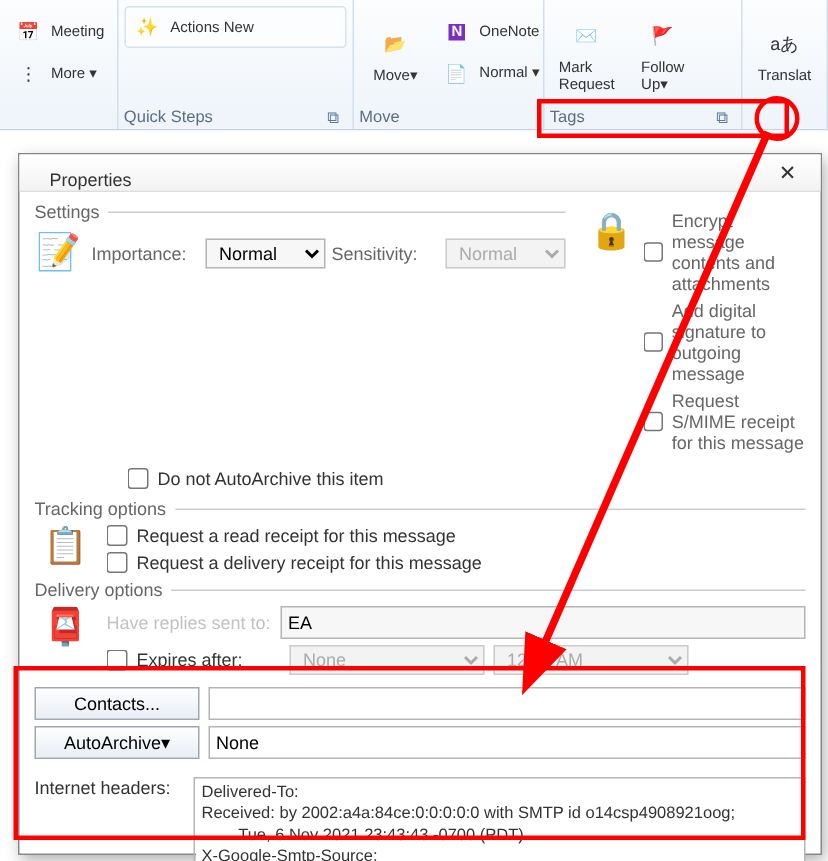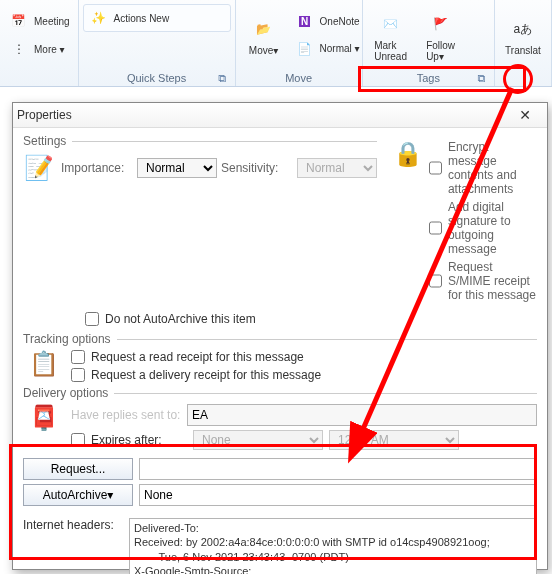--- a/index.html
+++ b/index.html
@@ -1,32 +1,32 @@
 <!DOCTYPE html>
 <html><head>
 <meta charset="utf-8">
 <style>
 body{margin:0;font-family:"Segoe UI",Tahoma,sans-serif;font-size:12px;color:#333;background:#fff;width:552px;overflow:hidden}
 .ribbon{display:flex;height:86px;background:linear-gradient(#fcfdfe,#eef4fa);border-bottom:1px solid #c4d3e6}
 .rgroup{display:flex;flex-direction:column;border-right:1px solid #d2dfee;height:100%;padding:0 4px}
 .rgroup-body{flex:1;display:flex;align-items:center;gap:2px}
-.rgroup-label{text-align:center;font-size:11px;color:#5a6d84;padding:2px 0;position:relative}
+.rgroup-label{font-size:11px;color:#5a6d84;padding:2px 0;position:relative}
 .rgroup-label .dlauncher{position:absolute;right:2px;top:2px;width:13px;height:13px;display:flex;align-items:center;justify-content:center;color:#5878a0}
 .rbtn{display:flex;flex-direction:column;align-items:center;padding:2px 6px;min-width:36px;border-radius:3px}
 .rbtn .ic{width:22px;height:22px;display:flex;align-items:center;justify-content:center}
 .rbtn .ic.big{width:30px;height:30px}
 .rbtn .lbl{font-size:10px;line-height:1.1;text-align:left;margin-top:1px;white-space:pre}
 .rbtn.small{flex-direction:row;gap:4px;padding:2px 4px;min-width:0}
 .rbtn.small .lbl{margin:0}
 .dim{opacity:.4}
 .redbox{position:absolute;border:3px solid red;pointer-events:none}
 .redcircle{position:absolute;border:3px solid red;border-radius:50%;pointer-events:none}
 svg.arrow{position:absolute;pointer-events:none;z-index:5}
 .dialog{position:absolute;left:12px;top:102px;width:534px;height:466px;background:#fff;border:1px solid #888;box-shadow:2px 4px 10px rgba(0,0,0,.3);display:flex;flex-direction:column;z-index:2}
-.titlebar{height:28px;display:flex;align-items:center;padding-left:4px;background:linear-gradient(#fff,#f3f3f3);border-bottom:1px solid #ddd}
+.titlebar{height:28px;display:flex;align-items:flex-end;padding-left:20px;background:linear-gradient(#fff,#f3f3f3);border-bottom:1px solid #ddd}
 .titlebar .tt{flex:1;font-size:12px}
 .titlebar .close{width:44px;height:24px;display:flex;align-items:center;justify-content:center;font-size:14px}
 .dbody{flex:1;padding:6px 10px 8px;display:flex;flex-direction:column;gap:4px;position:relative}
 .row{display:flex;align-items:center;gap:6px}
 .fieldset-label{color:#666;font-size:12px}
 .fieldset-line{flex:1;height:1px;background:#ccc}
 .sec-top{display:flex;gap:16px}
 .sec-col{flex:1}
 .lblc{color:#666}
 .sel,.inp{border:1px solid #b5b5b5;background:#f7f7f7;height:20px;font:inherit;padding:0 4px}
@@ -88,21 +88,21 @@
       </div>
     </div>
     <div class="rgroup-label">Move</div>
   </div>
 
   <div class="rgroup" style="width:160px">
     <div class="rgroup-body">
       <div class="rbtn">
         <span class="ic big">✉️</span>
         <span class="lbl">Mark
-Unread</span>
+Request</span>
       </div>
       <div class="rbtn">
         <span class="ic big">🚩</span>
         <span class="lbl"><span>Follow
 Up</span>▾</span>
       </div>
     </div>
     <div class="rgroup-label">
       <span>Tags</span>
       <span class="dlauncher">⧉</span>
@@ -211,21 +211,21 @@
               <span>Expires after:</span>
             </label>
           <select class="sel" style="width:130px" disabled=""><option>None</option></select>
           <select class="sel" style="width:130px" disabled=""><option>12:00 AM</option></select>
         </div>
       </div>
     </div>
 
     <div class="row" style="margin-top:4px">
       <button class="btn" style="min-width:110px">
-          <span>Request...</span>
+          <span>Contacts...</span>
         </button>
       <input class="inp" style="flex: 1 1 0%; background: rgb(255, 255, 255);">
     </div>
     <div class="row">
       <button class="btn" style="min-width:110px"><span>AutoArchive</span> ▾</button>
       <input class="inp" style="flex: 1 1 0%; background: rgb(255, 255, 255);" value="None">
     </div>
 
     <div class="row" style="margin-top:8px;align-items:flex-start;position:relative">
       <span style="width:100px">Internet headers:</span>

